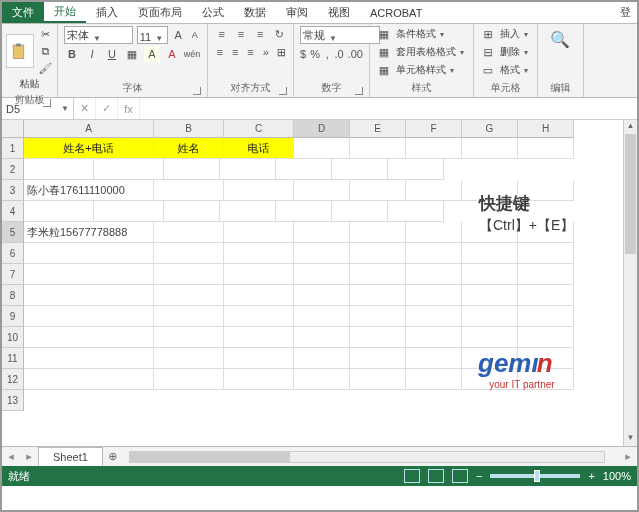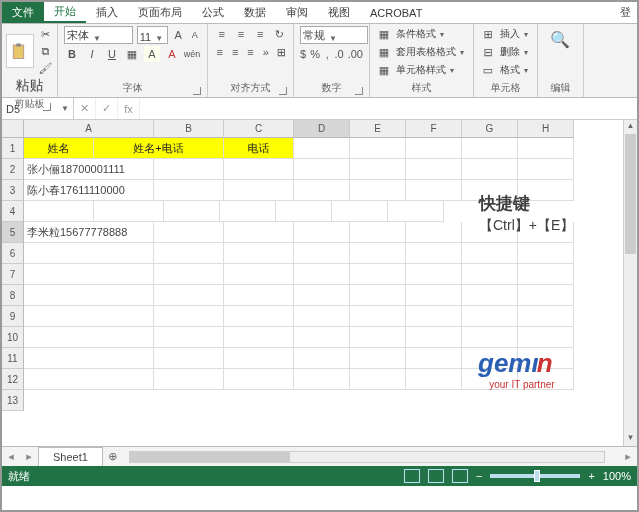--- a/index.html
+++ b/index.html
@@ -93,21 +93,21 @@
               <rect x="3" y="4" width="14" height="18" fill="#e8c66a" stroke="#a88"></rect>
               <rect x="7" y="2" width="6" height="4" fill="#888"></rect>
             </svg>
           </div>
         <div class="vstack">
           <div class="mini">✂</div>
           <div class="mini">⧉</div>
           <div class="mini">🖌</div>
         </div>
       </div>
-      <div style="font-size:14px;text-align:center">粘贴</div>
+      <div style="font-size:10px;text-align:center">粘贴</div>
     </div>
     <div class="lbl"><span>剪贴板</span><span class="glint"></span></div>
   </div>
   <div class="grp" style="width:150px">
     <div class="vstack" style="gap:2px">
       <div class="btnrow">
         <div class="combo" style="width:86px">
             <span>宋体</span>
             <span class="dd">▼</span>
           </div>
@@ -143,21 +143,21 @@
           <div class="mini">≡</div>
           <div class="mini">≡</div>
           <div class="mini">»</div>
           <div class="mini">⊞</div>
         </div>
     </div>
     <div class="lbl"><span>对齐方式</span><span class="glint"></span></div>
   </div>
   <div class="grp" style="width:76px">
     <div class="vstack" style="gap:2px">
-      <div class="combo" style="width:68px">
+      <div class="combo" style="width:80px">
           <span>常规</span>
           <span class="dd">▼</span>
         </div>
       <div class="btnrow">
           <div class="mini">$</div>
           <div class="mini">%</div>
           <div class="mini">,</div>
           <div class="mini">.0</div>
           <div class="mini">.00</div>
         </div>
@@ -250,31 +250,30 @@
         <div class="colhdr" style="width: 70px;">B</div>
         <div class="colhdr" style="width: 70px;">C</div>
         <div class="colhdr sel" style="width: 56px;">D</div>
         <div class="colhdr" style="width: 56px;">E</div>
         <div class="colhdr" style="width: 56px;">F</div>
         <div class="colhdr" style="width: 56px;">G</div>
         <div class="colhdr" style="width: 56px;">H</div>
       </div>
     <div class="rows" id="rows">
         <div class="row">
+          <div class="cell hdrcell" style="width: 130px;">姓名+电话</div>
           <div class="cell hdrcell" style="width: 70px;">姓名</div>
-          <div class="cell hdrcell" style="width: 130px;">姓名+电话</div>
           <div class="cell hdrcell" style="width: 70px;">电话</div>
           <div class="cell" style="width: 56px;"></div>
           <div class="cell" style="width: 56px;"></div>
           <div class="cell" style="width: 56px;"></div>
           <div class="cell" style="width: 56px;"></div>
           <div class="cell" style="width: 56px;"></div>
         </div>
         <div class="row">
-          <div class="cell" style="width: 130px;">张小俪18700001111</div>
           <div class="cell" style="width: 70px;"></div>
           <div class="cell" style="width: 70px;"></div>
           <div class="cell" style="width: 56px;"></div>
           <div class="cell" style="width: 56px;"></div>
           <div class="cell" style="width: 56px;"></div>
           <div class="cell" style="width: 56px;"></div>
           <div class="cell" style="width: 56px;"></div>
         </div>
         <div class="row">
           <div class="cell" style="width: 130px;">陈小春17611110000</div>

